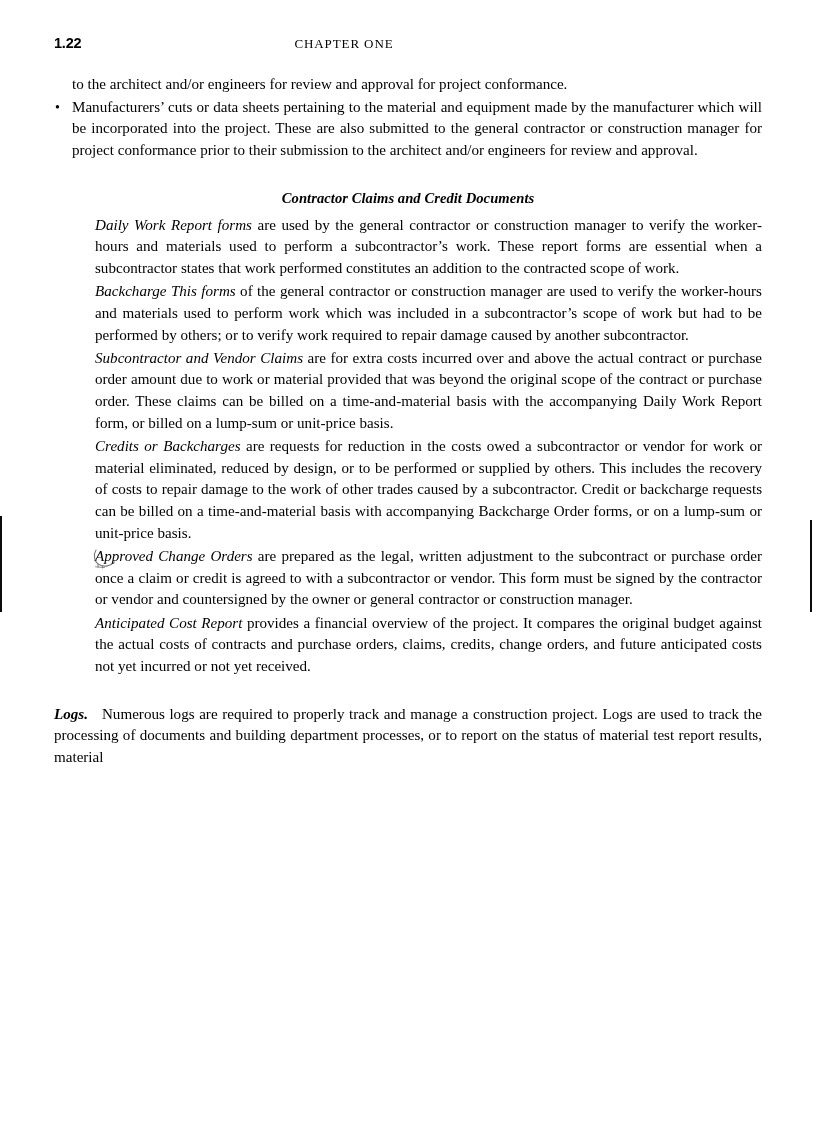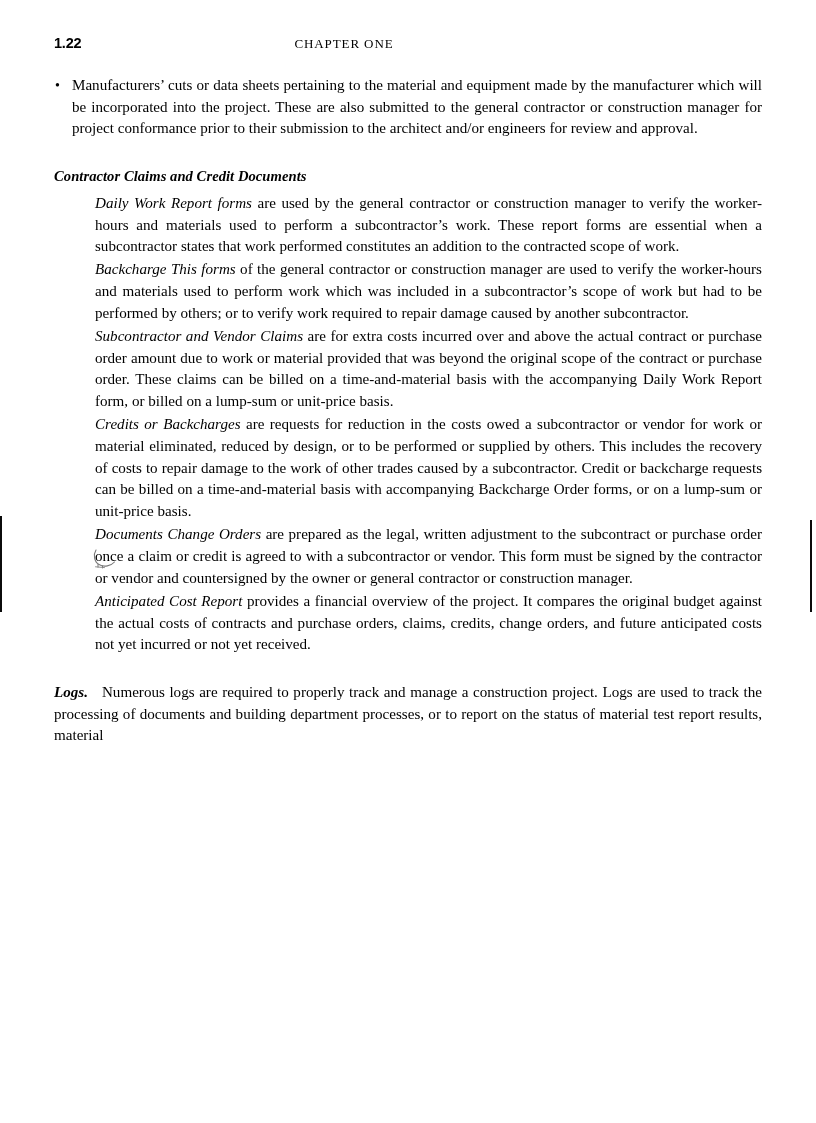--- a/index.html
+++ b/index.html
@@ -91,21 +91,21 @@
   }
 
   
   .section-heading {
     font-weight: bold;
     font-style: italic;
     font-size: 14.6px;
     line-height: 21.7px;
     margin-top: 26px;
     margin-bottom: 5px;
-    text-align: left;
+    text-align: center;
     letter-spacing: 0.05px;
   }
 
   
   .def-para {
     margin-left: 41px;
     margin-bottom: 1.5px;
     text-indent: 0;
   }
   .def-para .term {
@@ -150,20 +150,21 @@
 
 <div class="page">
 
   <div class="running-head">
     <div class="folio">1.22</div>
     <div class="chapter-title">CHAPTER ONE</div>
   </div>
 
   <div class="column">
 
+    <p class="cont-line">to the architect and/or engineers for review and approval for project conformance.</p>
 
     <p class="bullet-item">
       <span class="bullet-mark">•</span><span>Manufacturers’ cuts or data sheets pertaining to the material and equipment made by the manufacturer which will be incorporated into the project. These are also submitted to the general contractor or construction manager for project conformance prior to their submission to the architect and/or engineers for review and approval.</span>
     </p>
 
     <p class="section-heading">Contractor Claims and Credit Documents</p>
 
     <p class="def-para">
       <span class="term">Daily Work Report forms</span><span> are used by the general contractor or construction manager to verify the worker-hours and materials used to perform a subcontractor’s work. These report forms are essential when a subcontractor states that work performed constitutes an addition to the contracted scope of work.</span>
     </p>
@@ -174,21 +175,21 @@
 
     <p class="def-para">
       <span class="term">Subcontractor and Vendor Claims</span><span> are for extra costs incurred over and above the actual contract or purchase order amount due to work or material provided that was beyond the original scope of the contract or purchase order. These claims can be billed on a time-and-material basis with the accompanying Daily Work Report form, or billed on a lump-sum or unit-price basis.</span>
     </p>
 
     <p class="def-para">
       <span class="term">Credits or Backcharges</span><span> are requests for reduction in the costs owed a subcontractor or vendor for work or material eliminated, reduced by design, or to be performed or supplied by others. This includes the recovery of costs to repair damage to the work of other trades caused by a subcontractor. Credit or backcharge requests can be billed on a time-and-material basis with accompanying Backcharge Order forms, or on a lump-sum or unit-price basis.</span>
     </p>
 
     <p class="def-para">
-      <span class="term">Documents Change Orders</span><span> are prepared as the legal, written adjustment to the subcontract or purchase order once a claim or credit is agreed to with a subcontractor or vendor. This form must be signed by the contractor or vendor and countersigned by the owner or general contractor or construction manager.</span>
+      <span class="term">Approved Change Orders</span><span> are prepared as the legal, written adjustment to the subcontract or purchase order once a claim or credit is agreed to with a subcontractor or vendor. This form must be signed by the contractor or vendor and countersigned by the owner or general contractor or construction manager.</span>
     </p>
 
     <p class="def-para">
       <span class="term">Anticipated Cost Report</span><span> provides a financial overview of the project. It compares the original budget against the actual costs of contracts and purchase orders, claims, credits, change orders, and future anticipated costs not yet incurred or not yet received.</span>
     </p>
 
     <p class="runin-para">
       <span class="runin-term">Logs.</span><span class="runin-gap"></span><span>Numerous logs are required to properly track and manage a construction project. Logs are used to track the processing of documents and building department processes, or to report on the status of material test report results, material</span>
     </p>
 

